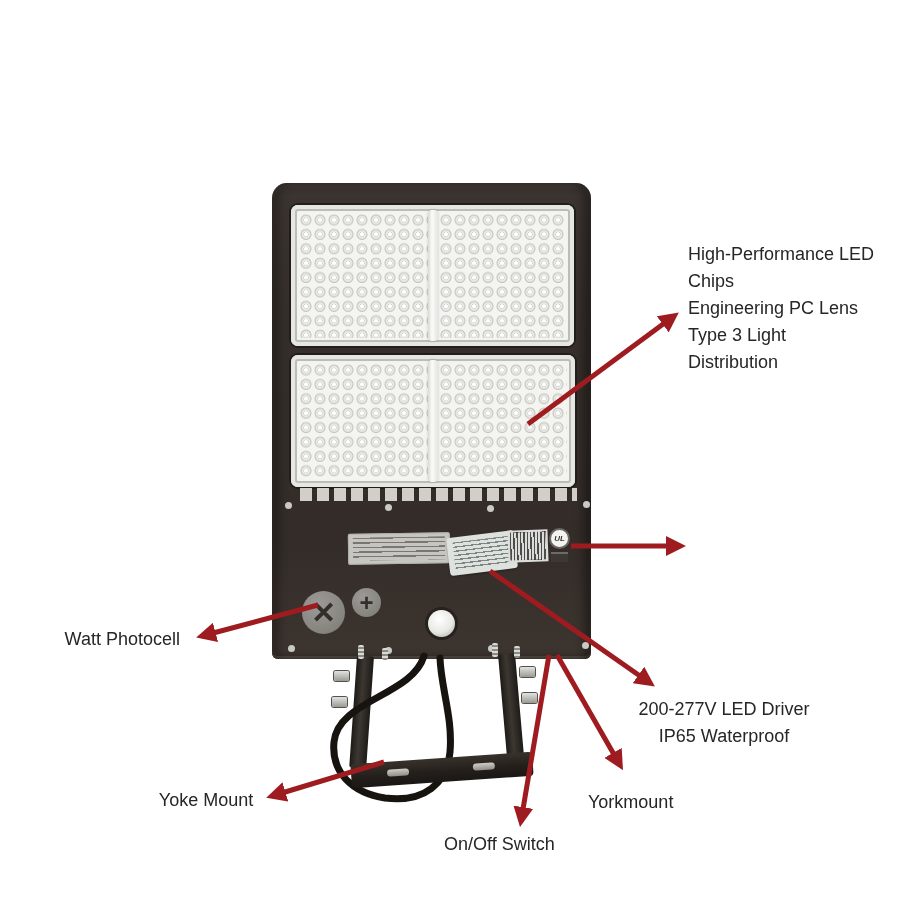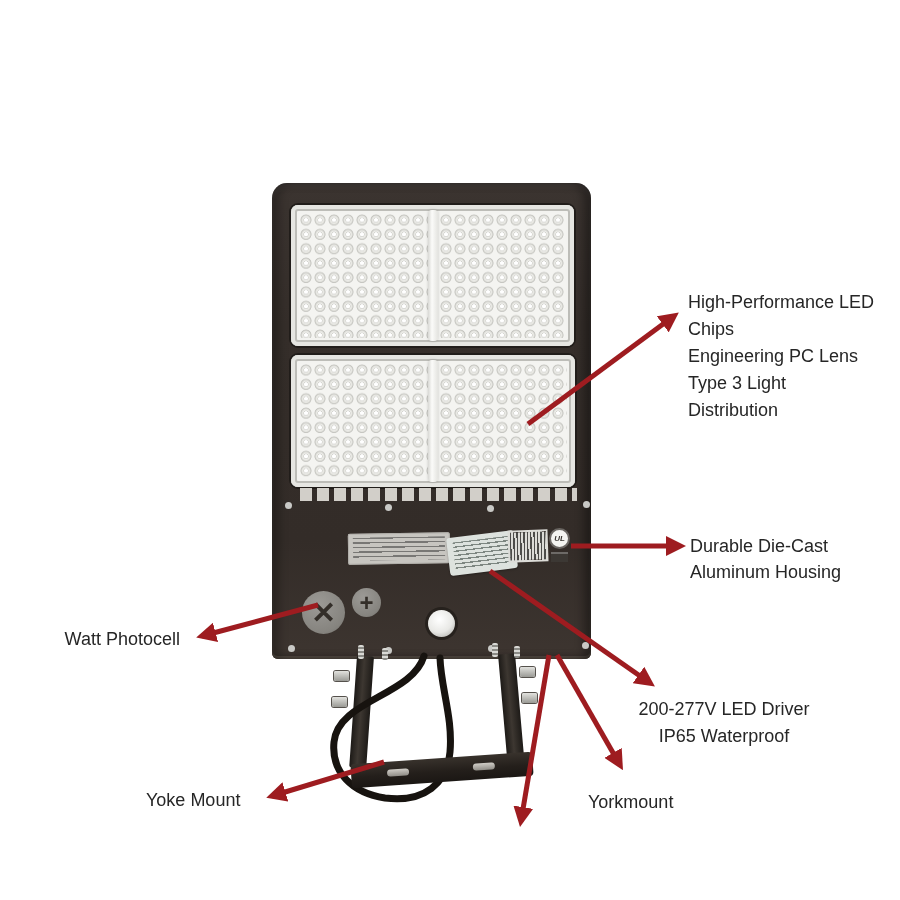--- a/index.html
+++ b/index.html
@@ -6,25 +6,25 @@
   .canvas{position:relative;width:900px;height:900px;background:#fff;overflow:hidden;
           font-family:"Liberation Sans",sans-serif;color:#1e1e1e;}
 
   
   .title{position:absolute;left:45px;top:44px;width:810px;margin:0;
          font-size:23px;line-height:33px;font-weight:bold;text-align:center;
          letter-spacing:-0.2px;white-space:pre-line;color:#111;}
 
   
   .callout{position:absolute;font-size:18px;line-height:27px;color:#262626;white-space:pre-line;}
-  .co-chips{left:688px;top:241px;width:210px;text-align:left;margin-top:48px;}
+  .co-chips{left:688px;top:241px;width:210px;text-align:left;}
   .co-housing{left:690px;top:533px;width:200px;line-height:26px;}
   .co-watt{left:18px;top:626px;width:162px;text-align:right;}
   .co-driver{left:626px;top:696px;width:196px;text-align:center;}
-  .co-yoke{left:146px;top:787px;width:120px;}
+  .co-yoke{left:146px;top:787px;width:120px;text-align:center;}
   .co-photocell{left:588px;top:789px;width:110px;}
   .co-switch{left:444px;top:831px;width:130px;}
 
   
   .housing{position:absolute;left:272px;top:183px;width:319px;height:476px;
            background:linear-gradient(180deg,#3b3430 0%,#352e2a 30%,#332c28 75%,#3d3530 100%);
            border-radius:15px 15px 6px 6px;
            box-shadow:inset -7px 0 10px rgba(0,0,0,.38), inset 7px 0 10px rgba(0,0,0,.28),
                       inset 0 4px 5px rgba(255,255,255,.07), inset 0 -3px 0 #574e46;}
 
@@ -170,21 +170,20 @@
     <line x1="557" y1="655" x2="620" y2="765" stroke-width="5" marker-end="url(#ah)" stroke="#9e1c20"></line>
     <line x1="549" y1="655" x2="521" y2="821" stroke-width="5" marker-end="url(#ah)" stroke="#9e1c20"></line>
     <line x1="384" y1="762" x2="272" y2="796" stroke-width="5" marker-end="url(#ah)" stroke="#9e1c20"></line>
   </svg>
 
   <div class="callout co-chips">High-Performance LED
 Chips
 Engineering PC Lens
 Type 3 Light
 Distribution</div>
-  <div class="callout co-housing">Durable Die-Cast
-Aluminum Housing</div>
   <div class="callout co-watt">Watt Photocell</div>
   <div class="callout co-driver">200-277V LED Driver
 IP65 Waterproof</div>
   <div class="callout co-yoke">Yoke Mount</div>
   <div class="callout co-photocell">Yorkmount</div>
+  <div class="callout co-switch">On/Off Switch</div>
 
 </div>
 
 </body></html>

